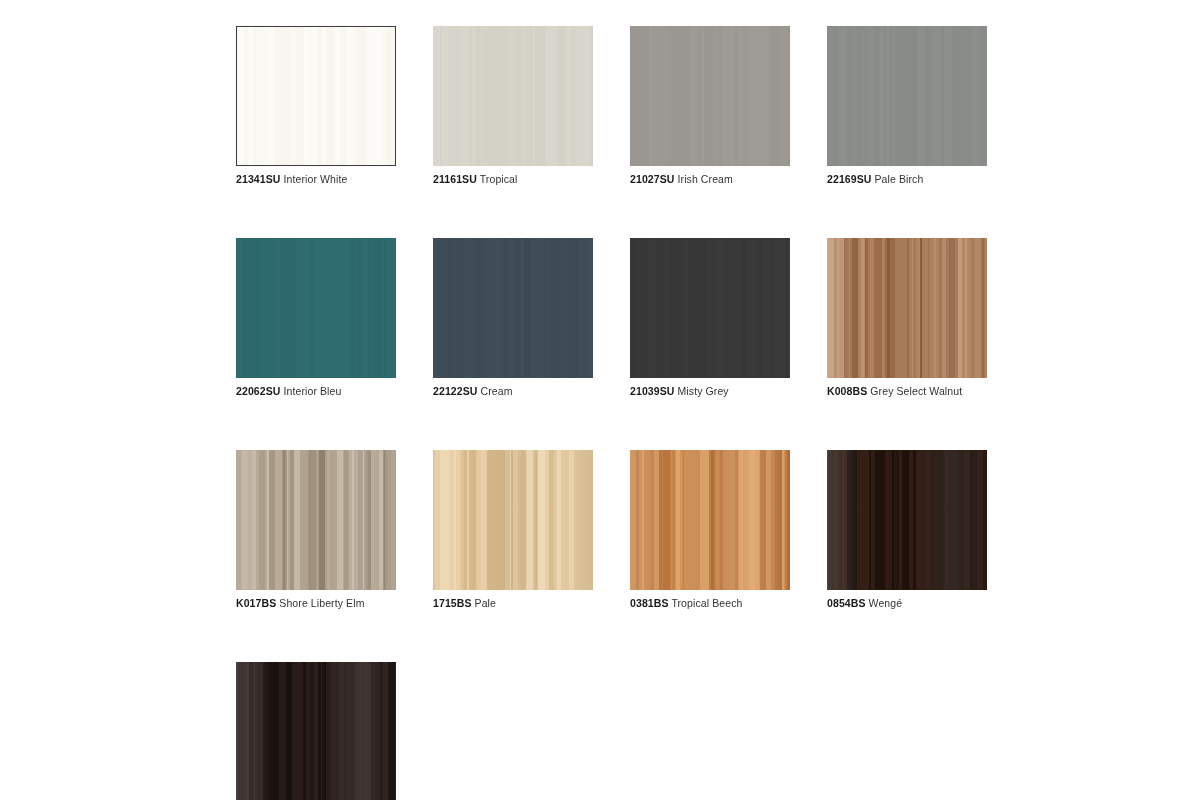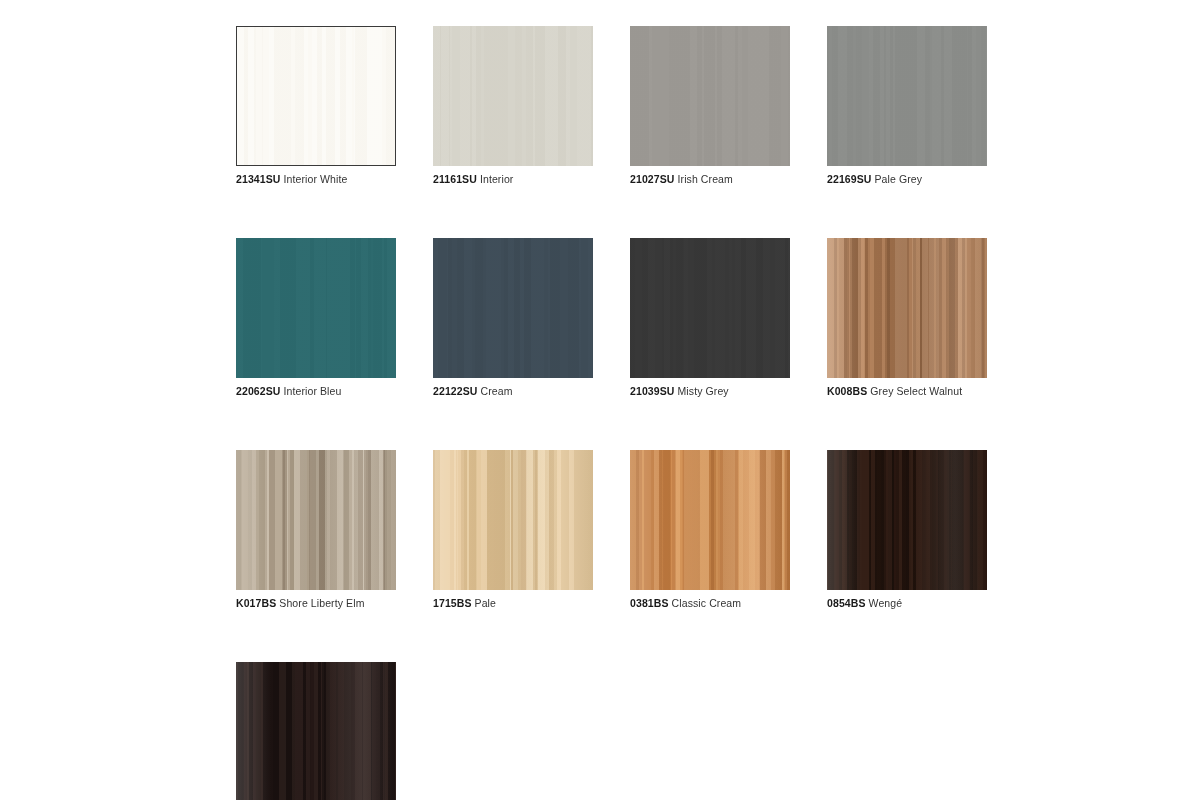--- a/index.html
+++ b/index.html
@@ -72,33 +72,33 @@
     <div class="swatch-cell">
       <div class="swatch-chip bordered" style="background-color: rgb(251, 249, 244); border-color: rgb(58, 58, 58);">
         <div class="grain" style="background-image: linear-gradient(90deg, rgb(255, 255, 255) 0%, rgb(255, 255, 255) 4.67%, rgb(243, 240, 232) 4.67%, rgb(243, 240, 232) 7.04%, rgb(255, 255, 255) 7.04%, rgb(255, 255, 255) 10.77%, rgb(243, 240, 232) 10.77%, rgb(243, 240, 232) 11.91%, rgb(251, 249, 244) 11.91%, rgb(251, 249, 244) 15.72%, rgb(243, 240, 232) 15.72%, rgb(243, 240, 232) 16.48%, rgb(251, 249, 244) 16.48%, rgb(251, 249, 244) 18.23%, rgb(251, 249, 244) 18.23%, rgb(251, 249, 244) 20.24%, rgb(255, 255, 255) 20.24%, rgb(255, 255, 255) 23.4%, rgb(243, 240, 232) 23.4%, rgb(243, 240, 232) 27.22%, rgb(243, 240, 232) 27.22%, rgb(243, 240, 232) 27.84%, rgb(243, 240, 232) 27.84%, rgb(243, 240, 232) 30.61%, rgb(243, 240, 232) 30.61%, rgb(243, 240, 232) 33.87%, rgb(251, 249, 244) 33.87%, rgb(251, 249, 244) 36.72%, rgb(243, 240, 232) 36.72%, rgb(243, 240, 232) 40.2%, rgb(243, 240, 232) 40.2%, rgb(243, 240, 232) 42.23%, rgb(255, 255, 255) 42.23%, rgb(255, 255, 255) 45.24%, rgb(251, 249, 244) 45.24%, rgb(251, 249, 244) 47.48%, rgb(255, 255, 255) 47.48%, rgb(255, 255, 255) 50.56%, rgb(243, 240, 232) 50.56%, rgb(243, 240, 232) 53.63%, rgb(255, 255, 255) 53.63%, rgb(255, 255, 255) 56.64%, rgb(243, 240, 232) 56.64%, rgb(243, 240, 232) 59.52%, rgb(243, 240, 232) 59.52%, rgb(243, 240, 232) 62.05%, rgb(255, 255, 255) 62.05%, rgb(255, 255, 255) 65.13%, rgb(243, 240, 232) 65.13%, rgb(243, 240, 232) 68.86%, rgb(255, 255, 255) 68.86%, rgb(255, 255, 255) 72.54%, rgb(251, 249, 244) 72.54%, rgb(251, 249, 244) 74.12%, rgb(255, 255, 255) 74.12%, rgb(255, 255, 255) 74.72%, rgb(243, 240, 232) 74.72%, rgb(243, 240, 232) 77.8%, rgb(243, 240, 232) 77.8%, rgb(243, 240, 232) 82.11%, rgb(255, 255, 255) 82.11%, rgb(255, 255, 255) 85.28%, rgb(255, 255, 255) 85.28%, rgb(255, 255, 255) 89.46%, rgb(255, 255, 255) 89.46%, rgb(255, 255, 255) 90.9%, rgb(255, 255, 255) 90.9%, rgb(255, 255, 255) 91.85%, rgb(251, 249, 244) 91.85%, rgb(251, 249, 244) 94.27%, rgb(243, 240, 232) 94.27%, rgb(243, 240, 232) 98.87%, rgb(243, 240, 232) 98.87%, rgb(243, 240, 232) 100%); opacity: 0.3;"></div>
       </div>
       <div class="swatch-label"><span class="swatch-code">21341SU</span> <span class="swatch-name">Interior White</span></div>
     </div>
     <div class="swatch-cell">
       <div class="swatch-chip" style="background-color: rgb(214, 212, 202);">
         <div class="grain" style="background-image: linear-gradient(90deg, rgb(222, 220, 211) 0%, rgb(222, 220, 211) 3.55%, rgb(222, 220, 211) 3.55%, rgb(222, 220, 211) 4.25%, rgb(207, 204, 193) 4.25%, rgb(207, 204, 193) 5.3%, rgb(222, 220, 211) 5.3%, rgb(222, 220, 211) 9.73%, rgb(207, 204, 193) 9.73%, rgb(207, 204, 193) 10.41%, rgb(222, 220, 211) 10.41%, rgb(222, 220, 211) 12.18%, rgb(214, 212, 202) 12.18%, rgb(214, 212, 202) 16.7%, rgb(222, 220, 211) 16.7%, rgb(222, 220, 211) 20.1%, rgb(222, 220, 211) 20.1%, rgb(222, 220, 211) 22.84%, rgb(207, 204, 193) 22.84%, rgb(207, 204, 193) 24.09%, rgb(222, 220, 211) 24.09%, rgb(222, 220, 211) 26.72%, rgb(207, 204, 193) 26.72%, rgb(207, 204, 193) 29.98%, rgb(214, 212, 202) 29.98%, rgb(214, 212, 202) 31.64%, rgb(207, 204, 193) 31.64%, rgb(207, 204, 193) 32.61%, rgb(207, 204, 193) 32.61%, rgb(207, 204, 193) 37.06%, rgb(207, 204, 193) 37.06%, rgb(207, 204, 193) 39.08%, rgb(207, 204, 193) 39.08%, rgb(207, 204, 193) 42.95%, rgb(207, 204, 193) 42.95%, rgb(207, 204, 193) 46.86%, rgb(214, 212, 202) 46.86%, rgb(214, 212, 202) 49.87%, rgb(214, 212, 202) 49.87%, rgb(214, 212, 202) 51.3%, rgb(207, 204, 193) 51.3%, rgb(207, 204, 193) 55.77%, rgb(214, 212, 202) 55.77%, rgb(214, 212, 202) 58.43%, rgb(207, 204, 193) 58.43%, rgb(207, 204, 193) 62.55%, rgb(222, 220, 211) 62.55%, rgb(222, 220, 211) 63.51%, rgb(207, 204, 193) 63.51%, rgb(207, 204, 193) 64.94%, rgb(207, 204, 193) 64.94%, rgb(207, 204, 193) 66.92%, rgb(207, 204, 193) 66.92%, rgb(207, 204, 193) 69.89%, rgb(222, 220, 211) 69.89%, rgb(222, 220, 211) 74.53%, rgb(222, 220, 211) 74.53%, rgb(222, 220, 211) 78.32%, rgb(207, 204, 193) 78.32%, rgb(207, 204, 193) 81.99%, rgb(207, 204, 193) 81.99%, rgb(207, 204, 193) 82.84%, rgb(222, 220, 211) 82.84%, rgb(222, 220, 211) 85.78%, rgb(214, 212, 202) 85.78%, rgb(214, 212, 202) 90.28%, rgb(222, 220, 211) 90.28%, rgb(222, 220, 211) 94.6%, rgb(222, 220, 211) 94.6%, rgb(222, 220, 211) 97.9%, rgb(222, 220, 211) 97.9%, rgb(222, 220, 211) 99.02%, rgb(207, 204, 193) 99.02%, rgb(207, 204, 193) 100%); opacity: 0.3;"></div>
       </div>
-      <div class="swatch-label"><span class="swatch-code">21161SU</span> <span class="swatch-name">Interior</span></div>
+      <div class="swatch-label"><span class="swatch-code">21161SU</span> <span class="swatch-name">Tropical</span></div>
     </div>
     <div class="swatch-cell">
       <div class="swatch-chip" style="background-color: rgb(156, 153, 148);">
         <div class="grain" style="background-image: linear-gradient(90deg, rgb(150, 147, 142) 0%, rgb(150, 147, 142) 2.42%, rgb(150, 147, 142) 2.42%, rgb(150, 147, 142) 5.66%, rgb(150, 147, 142) 5.66%, rgb(150, 147, 142) 8.22%, rgb(150, 147, 142) 8.22%, rgb(150, 147, 142) 11.76%, rgb(163, 160, 155) 11.76%, rgb(163, 160, 155) 13.5%, rgb(156, 153, 148) 13.5%, rgb(156, 153, 148) 16.29%, rgb(156, 153, 148) 16.29%, rgb(156, 153, 148) 19.38%, rgb(156, 153, 148) 19.38%, rgb(156, 153, 148) 24.16%, rgb(150, 147, 142) 24.16%, rgb(150, 147, 142) 26.49%, rgb(150, 147, 142) 26.49%, rgb(150, 147, 142) 29.35%, rgb(150, 147, 142) 29.35%, rgb(150, 147, 142) 34%, rgb(150, 147, 142) 34%, rgb(150, 147, 142) 37.74%, rgb(163, 160, 155) 37.74%, rgb(163, 160, 155) 42%, rgb(150, 147, 142) 42%, rgb(150, 147, 142) 45.31%, rgb(163, 160, 155) 45.31%, rgb(163, 160, 155) 46.53%, rgb(150, 147, 142) 46.53%, rgb(150, 147, 142) 48.53%, rgb(150, 147, 142) 48.53%, rgb(150, 147, 142) 53.26%, rgb(163, 160, 155) 53.26%, rgb(163, 160, 155) 54.65%, rgb(150, 147, 142) 54.65%, rgb(150, 147, 142) 57.57%, rgb(163, 160, 155) 57.57%, rgb(163, 160, 155) 61.57%, rgb(163, 160, 155) 61.57%, rgb(163, 160, 155) 63.3%, rgb(163, 160, 155) 63.3%, rgb(163, 160, 155) 65.75%, rgb(150, 147, 142) 65.75%, rgb(150, 147, 142) 67.24%, rgb(163, 160, 155) 67.24%, rgb(163, 160, 155) 70.29%, rgb(156, 153, 148) 70.29%, rgb(156, 153, 148) 73.61%, rgb(163, 160, 155) 73.61%, rgb(163, 160, 155) 78.1%, rgb(163, 160, 155) 78.1%, rgb(163, 160, 155) 82.46%, rgb(163, 160, 155) 82.46%, rgb(163, 160, 155) 86.94%, rgb(150, 147, 142) 86.94%, rgb(150, 147, 142) 91.45%, rgb(150, 147, 142) 91.45%, rgb(150, 147, 142) 94.47%, rgb(156, 153, 148) 94.47%, rgb(156, 153, 148) 97.21%, rgb(156, 153, 148) 97.21%, rgb(156, 153, 148) 98.9%, rgb(150, 147, 142) 98.9%, rgb(150, 147, 142) 100%); opacity: 0.3;"></div>
       </div>
       <div class="swatch-label"><span class="swatch-code">21027SU</span> <span class="swatch-name">Irish Cream</span></div>
     </div>
     <div class="swatch-cell">
       <div class="swatch-chip" style="background-color: rgb(139, 141, 138);">
         <div class="grain" style="background-image: linear-gradient(90deg, rgb(133, 135, 132) 0%, rgb(133, 135, 132) 1.3%, rgb(139, 141, 138) 1.3%, rgb(139, 141, 138) 2.87%, rgb(133, 135, 132) 2.87%, rgb(133, 135, 132) 6.95%, rgb(146, 148, 145) 6.95%, rgb(146, 148, 145) 9.58%, rgb(146, 148, 145) 9.58%, rgb(146, 148, 145) 12.4%, rgb(133, 135, 132) 12.4%, rgb(133, 135, 132) 16.2%, rgb(139, 141, 138) 16.2%, rgb(139, 141, 138) 17.86%, rgb(133, 135, 132) 17.86%, rgb(133, 135, 132) 19.82%, rgb(133, 135, 132) 19.82%, rgb(133, 135, 132) 21.74%, rgb(139, 141, 138) 21.74%, rgb(139, 141, 138) 26.22%, rgb(146, 148, 145) 26.22%, rgb(146, 148, 145) 28.68%, rgb(133, 135, 132) 28.68%, rgb(133, 135, 132) 32.91%, rgb(146, 148, 145) 32.91%, rgb(146, 148, 145) 35.57%, rgb(133, 135, 132) 35.57%, rgb(133, 135, 132) 37%, rgb(146, 148, 145) 37%, rgb(146, 148, 145) 39.19%, rgb(133, 135, 132) 39.19%, rgb(133, 135, 132) 41.18%, rgb(146, 148, 145) 41.18%, rgb(146, 148, 145) 42.58%, rgb(133, 135, 132) 42.58%, rgb(133, 135, 132) 45.63%, rgb(133, 135, 132) 45.63%, rgb(133, 135, 132) 48.48%, rgb(133, 135, 132) 48.48%, rgb(133, 135, 132) 50.84%, rgb(133, 135, 132) 50.84%, rgb(133, 135, 132) 54.04%, rgb(133, 135, 132) 54.04%, rgb(133, 135, 132) 56.27%, rgb(146, 148, 145) 56.27%, rgb(146, 148, 145) 59.34%, rgb(146, 148, 145) 59.34%, rgb(146, 148, 145) 60.27%, rgb(146, 148, 145) 60.27%, rgb(146, 148, 145) 61.29%, rgb(133, 135, 132) 61.29%, rgb(133, 135, 132) 64.08%, rgb(139, 141, 138) 64.08%, rgb(139, 141, 138) 65.62%, rgb(146, 148, 145) 65.62%, rgb(146, 148, 145) 69.94%, rgb(146, 148, 145) 69.94%, rgb(146, 148, 145) 70.97%, rgb(133, 135, 132) 70.97%, rgb(133, 135, 132) 73.34%, rgb(146, 148, 145) 73.34%, rgb(146, 148, 145) 77.97%, rgb(133, 135, 132) 77.97%, rgb(133, 135, 132) 82.62%, rgb(133, 135, 132) 82.62%, rgb(133, 135, 132) 84.85%, rgb(133, 135, 132) 84.85%, rgb(133, 135, 132) 87.49%, rgb(139, 141, 138) 87.49%, rgb(139, 141, 138) 88.34%, rgb(133, 135, 132) 88.34%, rgb(133, 135, 132) 90.9%, rgb(146, 148, 145) 90.9%, rgb(146, 148, 145) 92.33%, rgb(146, 148, 145) 92.33%, rgb(146, 148, 145) 93.38%, rgb(139, 141, 138) 93.38%, rgb(139, 141, 138) 96.15%, rgb(133, 135, 132) 96.15%, rgb(133, 135, 132) 99.4%, rgb(146, 148, 145) 99.4%, rgb(146, 148, 145) 100%); opacity: 0.3;"></div>
       </div>
-      <div class="swatch-label"><span class="swatch-code">22169SU</span> <span class="swatch-name">Pale Grey</span></div>
+      <div class="swatch-label"><span class="swatch-code">22169SU</span> <span class="swatch-name">Pale Birch</span></div>
     </div>
     <div class="swatch-cell">
       <div class="swatch-chip" style="background-color: rgb(45, 106, 110);">
         <div class="grain" style="background-image: linear-gradient(90deg, rgb(50, 112, 116) 0%, rgb(50, 112, 116) 4.38%, rgb(40, 100, 104) 4.38%, rgb(40, 100, 104) 8.48%, rgb(40, 100, 104) 8.48%, rgb(40, 100, 104) 9.87%, rgb(40, 100, 104) 9.87%, rgb(40, 100, 104) 11.6%, rgb(40, 100, 104) 11.6%, rgb(40, 100, 104) 15.49%, rgb(50, 112, 116) 15.49%, rgb(50, 112, 116) 16.1%, rgb(45, 106, 110) 16.1%, rgb(45, 106, 110) 20.54%, rgb(45, 106, 110) 20.54%, rgb(45, 106, 110) 23.88%, rgb(50, 112, 116) 23.88%, rgb(50, 112, 116) 25.38%, rgb(50, 112, 116) 25.38%, rgb(50, 112, 116) 27.28%, rgb(40, 100, 104) 27.28%, rgb(40, 100, 104) 31.76%, rgb(40, 100, 104) 31.76%, rgb(40, 100, 104) 36.47%, rgb(40, 100, 104) 36.47%, rgb(40, 100, 104) 37.54%, rgb(50, 112, 116) 37.54%, rgb(50, 112, 116) 41.29%, rgb(50, 112, 116) 41.29%, rgb(50, 112, 116) 44.46%, rgb(50, 112, 116) 44.46%, rgb(50, 112, 116) 46.44%, rgb(40, 100, 104) 46.44%, rgb(40, 100, 104) 48.69%, rgb(50, 112, 116) 48.69%, rgb(50, 112, 116) 53.42%, rgb(50, 112, 116) 53.42%, rgb(50, 112, 116) 56.18%, rgb(40, 100, 104) 56.18%, rgb(40, 100, 104) 56.9%, rgb(50, 112, 116) 56.9%, rgb(50, 112, 116) 61.57%, rgb(50, 112, 116) 61.57%, rgb(50, 112, 116) 63.58%, rgb(50, 112, 116) 63.58%, rgb(50, 112, 116) 68.24%, rgb(50, 112, 116) 68.24%, rgb(50, 112, 116) 71.25%, rgb(40, 100, 104) 71.25%, rgb(40, 100, 104) 74.16%, rgb(50, 112, 116) 74.16%, rgb(50, 112, 116) 75.26%, rgb(40, 100, 104) 75.26%, rgb(40, 100, 104) 78.19%, rgb(50, 112, 116) 78.19%, rgb(50, 112, 116) 82.35%, rgb(40, 100, 104) 82.35%, rgb(40, 100, 104) 84.1%, rgb(45, 106, 110) 84.1%, rgb(45, 106, 110) 85.82%, rgb(40, 100, 104) 85.82%, rgb(40, 100, 104) 88.13%, rgb(40, 100, 104) 88.13%, rgb(40, 100, 104) 91.53%, rgb(50, 112, 116) 91.53%, rgb(50, 112, 116) 92.63%, rgb(40, 100, 104) 92.63%, rgb(40, 100, 104) 94.44%, rgb(50, 112, 116) 94.44%, rgb(50, 112, 116) 96.17%, rgb(50, 112, 116) 96.17%, rgb(50, 112, 116) 99.45%, rgb(50, 112, 116) 99.45%, rgb(50, 112, 116) 100%); opacity: 0.3;"></div>
       </div>
       <div class="swatch-label"><span class="swatch-code">22062SU</span> <span class="swatch-name">Interior Bleu</span></div>
     </div>
     <div class="swatch-cell">
       <div class="swatch-chip" style="background-color: rgb(62, 76, 87);">
         <div class="grain" style="background-image: linear-gradient(90deg, rgb(67, 82, 94) 0%, rgb(67, 82, 94) 3.26%, rgb(62, 76, 87) 3.26%, rgb(62, 76, 87) 5.69%, rgb(62, 76, 87) 5.69%, rgb(62, 76, 87) 8.6%, rgb(67, 82, 94) 8.6%, rgb(67, 82, 94) 9.42%, rgb(57, 70, 80) 9.42%, rgb(57, 70, 80) 10.18%, rgb(57, 70, 80) 10.18%, rgb(57, 70, 80) 11.81%, rgb(62, 76, 87) 11.81%, rgb(62, 76, 87) 14.81%, rgb(57, 70, 80) 14.81%, rgb(57, 70, 80) 19.54%, rgb(67, 82, 94) 19.54%, rgb(67, 82, 94) 20.63%, rgb(67, 82, 94) 20.63%, rgb(67, 82, 94) 24.14%, rgb(62, 76, 87) 24.14%, rgb(62, 76, 87) 26.43%, rgb(57, 70, 80) 26.43%, rgb(57, 70, 80) 27.44%, rgb(57, 70, 80) 27.44%, rgb(57, 70, 80) 31.11%, rgb(62, 76, 87) 31.11%, rgb(62, 76, 87) 32.98%, rgb(67, 82, 94) 32.98%, rgb(67, 82, 94) 37.12%, rgb(67, 82, 94) 37.12%, rgb(67, 82, 94) 39.09%, rgb(67, 82, 94) 39.09%, rgb(67, 82, 94) 42.2%, rgb(62, 76, 87) 42.2%, rgb(62, 76, 87) 44.4%, rgb(57, 70, 80) 44.4%, rgb(57, 70, 80) 47.09%, rgb(67, 82, 94) 47.09%, rgb(67, 82, 94) 50.37%, rgb(57, 70, 80) 50.37%, rgb(57, 70, 80) 52.31%, rgb(57, 70, 80) 52.31%, rgb(57, 70, 80) 54.1%, rgb(67, 82, 94) 54.1%, rgb(67, 82, 94) 56.14%, rgb(67, 82, 94) 56.14%, rgb(67, 82, 94) 57.03%, rgb(57, 70, 80) 57.03%, rgb(57, 70, 80) 57.64%, rgb(57, 70, 80) 57.64%, rgb(57, 70, 80) 61.24%, rgb(67, 82, 94) 61.24%, rgb(67, 82, 94) 65.56%, rgb(67, 82, 94) 65.56%, rgb(67, 82, 94) 69.56%, rgb(62, 76, 87) 69.56%, rgb(62, 76, 87) 72.03%, rgb(67, 82, 94) 72.03%, rgb(67, 82, 94) 73.09%, rgb(57, 70, 80) 73.09%, rgb(57, 70, 80) 77.29%, rgb(57, 70, 80) 77.29%, rgb(57, 70, 80) 79.45%, rgb(62, 76, 87) 79.45%, rgb(62, 76, 87) 83.62%, rgb(62, 76, 87) 83.62%, rgb(62, 76, 87) 84.58%, rgb(57, 70, 80) 84.58%, rgb(57, 70, 80) 87.19%, rgb(57, 70, 80) 87.19%, rgb(57, 70, 80) 91.19%, rgb(67, 82, 94) 91.19%, rgb(67, 82, 94) 92.36%, rgb(62, 76, 87) 92.36%, rgb(62, 76, 87) 96.85%, rgb(67, 82, 94) 96.85%, rgb(67, 82, 94) 98.71%, rgb(67, 82, 94) 98.71%, rgb(67, 82, 94) 99.32%, rgb(62, 76, 87) 99.32%, rgb(62, 76, 87) 100%); opacity: 0.3;"></div>
@@ -134,21 +134,21 @@
         <div class="grain" style="background: linear-gradient(90deg, rgba(255, 255, 255, 0.18), rgba(255, 255, 255, 0) 22%, rgba(0, 0, 0, 0.05) 55%, rgba(255, 255, 255, 0.1) 80%, rgba(0, 0, 0, 0.06));"></div>
       </div>
       <div class="swatch-label"><span class="swatch-code">1715BS</span> <span class="swatch-name">Pale</span></div>
     </div>
     <div class="swatch-cell">
       <div class="swatch-chip" style="background-color: rgb(224, 172, 116);">
         <div class="grain" style="background-image: linear-gradient(90deg, rgb(204, 148, 89) 0%, rgb(204, 148, 89) 4.78%, rgb(204, 148, 89) 4.78%, rgb(204, 148, 89) 5.68%, rgb(224, 172, 116) 5.68%, rgb(224, 172, 116) 8.78%, rgb(224, 172, 116) 8.78%, rgb(224, 172, 116) 11.68%, rgb(224, 172, 116) 11.68%, rgb(224, 172, 116) 13.01%, rgb(204, 148, 89) 13.01%, rgb(204, 148, 89) 15.23%, rgb(237, 194, 145) 15.23%, rgb(237, 194, 145) 15.91%, rgb(237, 194, 145) 15.91%, rgb(237, 194, 145) 17.83%, rgb(204, 148, 89) 17.83%, rgb(204, 148, 89) 21.87%, rgb(204, 148, 89) 21.87%, rgb(204, 148, 89) 25.64%, rgb(224, 172, 116) 25.64%, rgb(224, 172, 116) 28.01%, rgb(237, 194, 145) 28.01%, rgb(237, 194, 145) 31.55%, rgb(224, 172, 116) 31.55%, rgb(224, 172, 116) 33.88%, rgb(237, 194, 145) 33.88%, rgb(237, 194, 145) 37.66%, rgb(237, 194, 145) 37.66%, rgb(237, 194, 145) 42.22%, rgb(237, 194, 145) 42.22%, rgb(237, 194, 145) 46.68%, rgb(237, 194, 145) 46.68%, rgb(237, 194, 145) 49.6%, rgb(204, 148, 89) 49.6%, rgb(204, 148, 89) 53.73%, rgb(224, 172, 116) 53.73%, rgb(224, 172, 116) 58.17%, rgb(237, 194, 145) 58.17%, rgb(237, 194, 145) 62.03%, rgb(237, 194, 145) 62.03%, rgb(237, 194, 145) 65.53%, rgb(224, 172, 116) 65.53%, rgb(224, 172, 116) 68.02%, rgb(237, 194, 145) 68.02%, rgb(237, 194, 145) 72.82%, rgb(237, 194, 145) 72.82%, rgb(237, 194, 145) 75.28%, rgb(237, 194, 145) 75.28%, rgb(237, 194, 145) 76.52%, rgb(237, 194, 145) 76.52%, rgb(237, 194, 145) 81.17%, rgb(204, 148, 89) 81.17%, rgb(204, 148, 89) 84.43%, rgb(204, 148, 89) 84.43%, rgb(204, 148, 89) 85.15%, rgb(237, 194, 145) 85.15%, rgb(237, 194, 145) 87.92%, rgb(224, 172, 116) 87.92%, rgb(224, 172, 116) 90.32%, rgb(204, 148, 89) 90.32%, rgb(204, 148, 89) 94.21%, rgb(204, 148, 89) 94.21%, rgb(204, 148, 89) 94.83%, rgb(237, 194, 145) 94.83%, rgb(237, 194, 145) 96.49%, rgb(224, 172, 116) 96.49%, rgb(224, 172, 116) 97.63%, rgb(224, 172, 116) 97.63%, rgb(224, 172, 116) 98.34%, rgb(204, 148, 89) 98.34%, rgb(204, 148, 89) 100%); opacity: 0.85;"></div>
         <div class="grain g2" style="background-image: linear-gradient(90deg, rgb(237, 194, 145) 0%, rgb(237, 194, 145) 3.56%, rgb(204, 148, 89) 3.56%, rgb(204, 148, 89) 7.34%, rgb(237, 194, 145) 7.34%, rgb(237, 194, 145) 8.68%, rgb(204, 148, 89) 8.68%, rgb(204, 148, 89) 10.1%, rgb(204, 148, 89) 10.1%, rgb(204, 148, 89) 10.73%, rgb(204, 148, 89) 10.73%, rgb(204, 148, 89) 12.86%, rgb(224, 172, 116) 12.86%, rgb(224, 172, 116) 14.8%, rgb(204, 148, 89) 14.8%, rgb(204, 148, 89) 18.26%, rgb(204, 148, 89) 18.26%, rgb(204, 148, 89) 19.99%, rgb(224, 172, 116) 19.99%, rgb(224, 172, 116) 20.89%, rgb(204, 148, 89) 20.89%, rgb(204, 148, 89) 25.11%, rgb(224, 172, 116) 25.11%, rgb(224, 172, 116) 26.53%, rgb(204, 148, 89) 26.53%, rgb(204, 148, 89) 28.88%, rgb(237, 194, 145) 28.88%, rgb(237, 194, 145) 29.78%, rgb(237, 194, 145) 29.78%, rgb(237, 194, 145) 32.61%, rgb(224, 172, 116) 32.61%, rgb(224, 172, 116) 33.4%, rgb(204, 148, 89) 33.4%, rgb(204, 148, 89) 36.44%, rgb(204, 148, 89) 36.44%, rgb(204, 148, 89) 38.58%, rgb(204, 148, 89) 38.58%, rgb(204, 148, 89) 39.69%, rgb(204, 148, 89) 39.69%, rgb(204, 148, 89) 43.44%, rgb(237, 194, 145) 43.44%, rgb(237, 194, 145) 47.21%, rgb(237, 194, 145) 47.21%, rgb(237, 194, 145) 50.69%, rgb(204, 148, 89) 50.69%, rgb(204, 148, 89) 52.47%, rgb(237, 194, 145) 52.47%, rgb(237, 194, 145) 54.75%, rgb(224, 172, 116) 54.75%, rgb(224, 172, 116) 56.37%, rgb(204, 148, 89) 56.37%, rgb(204, 148, 89) 59.99%, rgb(204, 148, 89) 59.99%, rgb(204, 148, 89) 61.19%, rgb(204, 148, 89) 61.19%, rgb(204, 148, 89) 62.86%, rgb(204, 148, 89) 62.86%, rgb(204, 148, 89) 67.49%, rgb(237, 194, 145) 67.49%, rgb(237, 194, 145) 70.77%, rgb(224, 172, 116) 70.77%, rgb(224, 172, 116) 74.56%, rgb(237, 194, 145) 74.56%, rgb(237, 194, 145) 78.15%, rgb(224, 172, 116) 78.15%, rgb(224, 172, 116) 80.84%, rgb(204, 148, 89) 80.84%, rgb(204, 148, 89) 85.52%, rgb(204, 148, 89) 85.52%, rgb(204, 148, 89) 87.51%, rgb(204, 148, 89) 87.51%, rgb(204, 148, 89) 90.51%, rgb(204, 148, 89) 90.51%, rgb(204, 148, 89) 91.23%, rgb(204, 148, 89) 91.23%, rgb(204, 148, 89) 95.04%, rgb(237, 194, 145) 95.04%, rgb(237, 194, 145) 96.83%, rgb(204, 148, 89) 96.83%, rgb(204, 148, 89) 99.87%, rgb(204, 148, 89) 99.87%, rgb(204, 148, 89) 100%);"></div>
         <div class="grain" style="background: linear-gradient(90deg, rgba(255, 255, 255, 0.18), rgba(255, 255, 255, 0) 22%, rgba(0, 0, 0, 0.05) 55%, rgba(255, 255, 255, 0.1) 80%, rgba(0, 0, 0, 0.06));"></div>
       </div>
-      <div class="swatch-label"><span class="swatch-code">0381BS</span> <span class="swatch-name">Classic Cream</span></div>
+      <div class="swatch-label"><span class="swatch-code">0381BS</span> <span class="swatch-name">Tropical Beech</span></div>
     </div>
     <div class="swatch-cell">
       <div class="swatch-chip" style="background-color: rgb(65, 40, 28);">
         <div class="grain" style="background-image: linear-gradient(90deg, rgb(85, 55, 41) 0%, rgb(85, 55, 41) 0.87%, rgb(47, 28, 19) 0.87%, rgb(47, 28, 19) 2.63%, rgb(47, 28, 19) 2.63%, rgb(47, 28, 19) 4.66%, rgb(65, 40, 28) 4.66%, rgb(65, 40, 28) 9.17%, rgb(85, 55, 41) 9.17%, rgb(85, 55, 41) 12.67%, rgb(47, 28, 19) 12.67%, rgb(47, 28, 19) 15.1%, rgb(47, 28, 19) 15.1%, rgb(47, 28, 19) 19%, rgb(85, 55, 41) 19%, rgb(85, 55, 41) 21.42%, rgb(85, 55, 41) 21.42%, rgb(85, 55, 41) 24.73%, rgb(85, 55, 41) 24.73%, rgb(85, 55, 41) 26.36%, rgb(47, 28, 19) 26.36%, rgb(47, 28, 19) 27.54%, rgb(85, 55, 41) 27.54%, rgb(85, 55, 41) 29.29%, rgb(85, 55, 41) 29.29%, rgb(85, 55, 41) 30.24%, rgb(47, 28, 19) 30.24%, rgb(47, 28, 19) 34.32%, rgb(47, 28, 19) 34.32%, rgb(47, 28, 19) 35.62%, rgb(65, 40, 28) 35.62%, rgb(65, 40, 28) 36.87%, rgb(85, 55, 41) 36.87%, rgb(85, 55, 41) 37.57%, rgb(85, 55, 41) 37.57%, rgb(85, 55, 41) 40.88%, rgb(47, 28, 19) 40.88%, rgb(47, 28, 19) 41.99%, rgb(65, 40, 28) 41.99%, rgb(65, 40, 28) 45.02%, rgb(85, 55, 41) 45.02%, rgb(85, 55, 41) 47.17%, rgb(47, 28, 19) 47.17%, rgb(47, 28, 19) 51.13%, rgb(85, 55, 41) 51.13%, rgb(85, 55, 41) 53.99%, rgb(47, 28, 19) 53.99%, rgb(47, 28, 19) 55.44%, rgb(85, 55, 41) 55.44%, rgb(85, 55, 41) 60.06%, rgb(85, 55, 41) 60.06%, rgb(85, 55, 41) 64.64%, rgb(65, 40, 28) 64.64%, rgb(65, 40, 28) 65.51%, rgb(65, 40, 28) 65.51%, rgb(65, 40, 28) 69.28%, rgb(47, 28, 19) 69.28%, rgb(47, 28, 19) 72.85%, rgb(65, 40, 28) 72.85%, rgb(65, 40, 28) 76.54%, rgb(47, 28, 19) 76.54%, rgb(47, 28, 19) 78.76%, rgb(47, 28, 19) 78.76%, rgb(47, 28, 19) 81.62%, rgb(47, 28, 19) 81.62%, rgb(47, 28, 19) 85.49%, rgb(65, 40, 28) 85.49%, rgb(65, 40, 28) 89.62%, rgb(47, 28, 19) 89.62%, rgb(47, 28, 19) 91.02%, rgb(65, 40, 28) 91.02%, rgb(65, 40, 28) 93.54%, rgb(85, 55, 41) 93.54%, rgb(85, 55, 41) 97.72%, rgb(65, 40, 28) 97.72%, rgb(65, 40, 28) 100%); opacity: 0.85;"></div>
         <div class="grain g2" style="background-image: linear-gradient(90deg, rgb(47, 28, 19) 0%, rgb(47, 28, 19) 1.83%, rgb(65, 40, 28) 1.83%, rgb(65, 40, 28) 4.83%, rgb(85, 55, 41) 4.83%, rgb(85, 55, 41) 7.61%, rgb(47, 28, 19) 7.61%, rgb(47, 28, 19) 9.35%, rgb(65, 40, 28) 9.35%, rgb(65, 40, 28) 10.94%, rgb(47, 28, 19) 10.94%, rgb(47, 28, 19) 14.05%, rgb(85, 55, 41) 14.05%, rgb(85, 55, 41) 14.74%, rgb(85, 55, 41) 14.74%, rgb(85, 55, 41) 15.77%, rgb(47, 28, 19) 15.77%, rgb(47, 28, 19) 20.4%, rgb(85, 55, 41) 20.4%, rgb(85, 55, 41) 23.08%, rgb(85, 55, 41) 23.08%, rgb(85, 55, 41) 26.67%, rgb(65, 40, 28) 26.67%, rgb(65, 40, 28) 31.45%, rgb(85, 55, 41) 31.45%, rgb(85, 55, 41) 33.57%, rgb(65, 40, 28) 33.57%, rgb(65, 40, 28) 38.32%, rgb(47, 28, 19) 38.32%, rgb(47, 28, 19) 41.57%, rgb(85, 55, 41) 41.57%, rgb(85, 55, 41) 43%, rgb(65, 40, 28) 43%, rgb(65, 40, 28) 44.98%, rgb(85, 55, 41) 44.98%, rgb(85, 55, 41) 49.55%, rgb(65, 40, 28) 49.55%, rgb(65, 40, 28) 51.24%, rgb(65, 40, 28) 51.24%, rgb(65, 40, 28) 52.61%, rgb(85, 55, 41) 52.61%, rgb(85, 55, 41) 56.96%, rgb(85, 55, 41) 56.96%, rgb(85, 55, 41) 59.34%, rgb(47, 28, 19) 59.34%, rgb(47, 28, 19) 61.96%, rgb(65, 40, 28) 61.96%, rgb(65, 40, 28) 65.5%, rgb(47, 28, 19) 65.5%, rgb(47, 28, 19) 68.25%, rgb(65, 40, 28) 68.25%, rgb(65, 40, 28) 69.79%, rgb(85, 55, 41) 69.79%, rgb(85, 55, 41) 73%, rgb(65, 40, 28) 73%, rgb(65, 40, 28) 75.13%, rgb(47, 28, 19) 75.13%, rgb(47, 28, 19) 77.3%, rgb(85, 55, 41) 77.3%, rgb(85, 55, 41) 78.12%, rgb(47, 28, 19) 78.12%, rgb(47, 28, 19) 80.99%, rgb(47, 28, 19) 80.99%, rgb(47, 28, 19) 85.19%, rgb(85, 55, 41) 85.19%, rgb(85, 55, 41) 89.03%, rgb(65, 40, 28) 89.03%, rgb(65, 40, 28) 90.53%, rgb(47, 28, 19) 90.53%, rgb(47, 28, 19) 94.48%, rgb(65, 40, 28) 94.48%, rgb(65, 40, 28) 97.78%, rgb(85, 55, 41) 97.78%, rgb(85, 55, 41) 100%);"></div>
         <div class="grain" style="background: linear-gradient(90deg, rgba(255, 255, 255, 0.18), rgba(255, 255, 255, 0) 22%, rgba(0, 0, 0, 0.05) 55%, rgba(255, 255, 255, 0.1) 80%, rgba(0, 0, 0, 0.06));"></div>
       </div>
       <div class="swatch-label"><span class="swatch-code">0854BS</span> <span class="swatch-name">Wengé</span></div>
     </div>
     <div class="swatch-cell">

